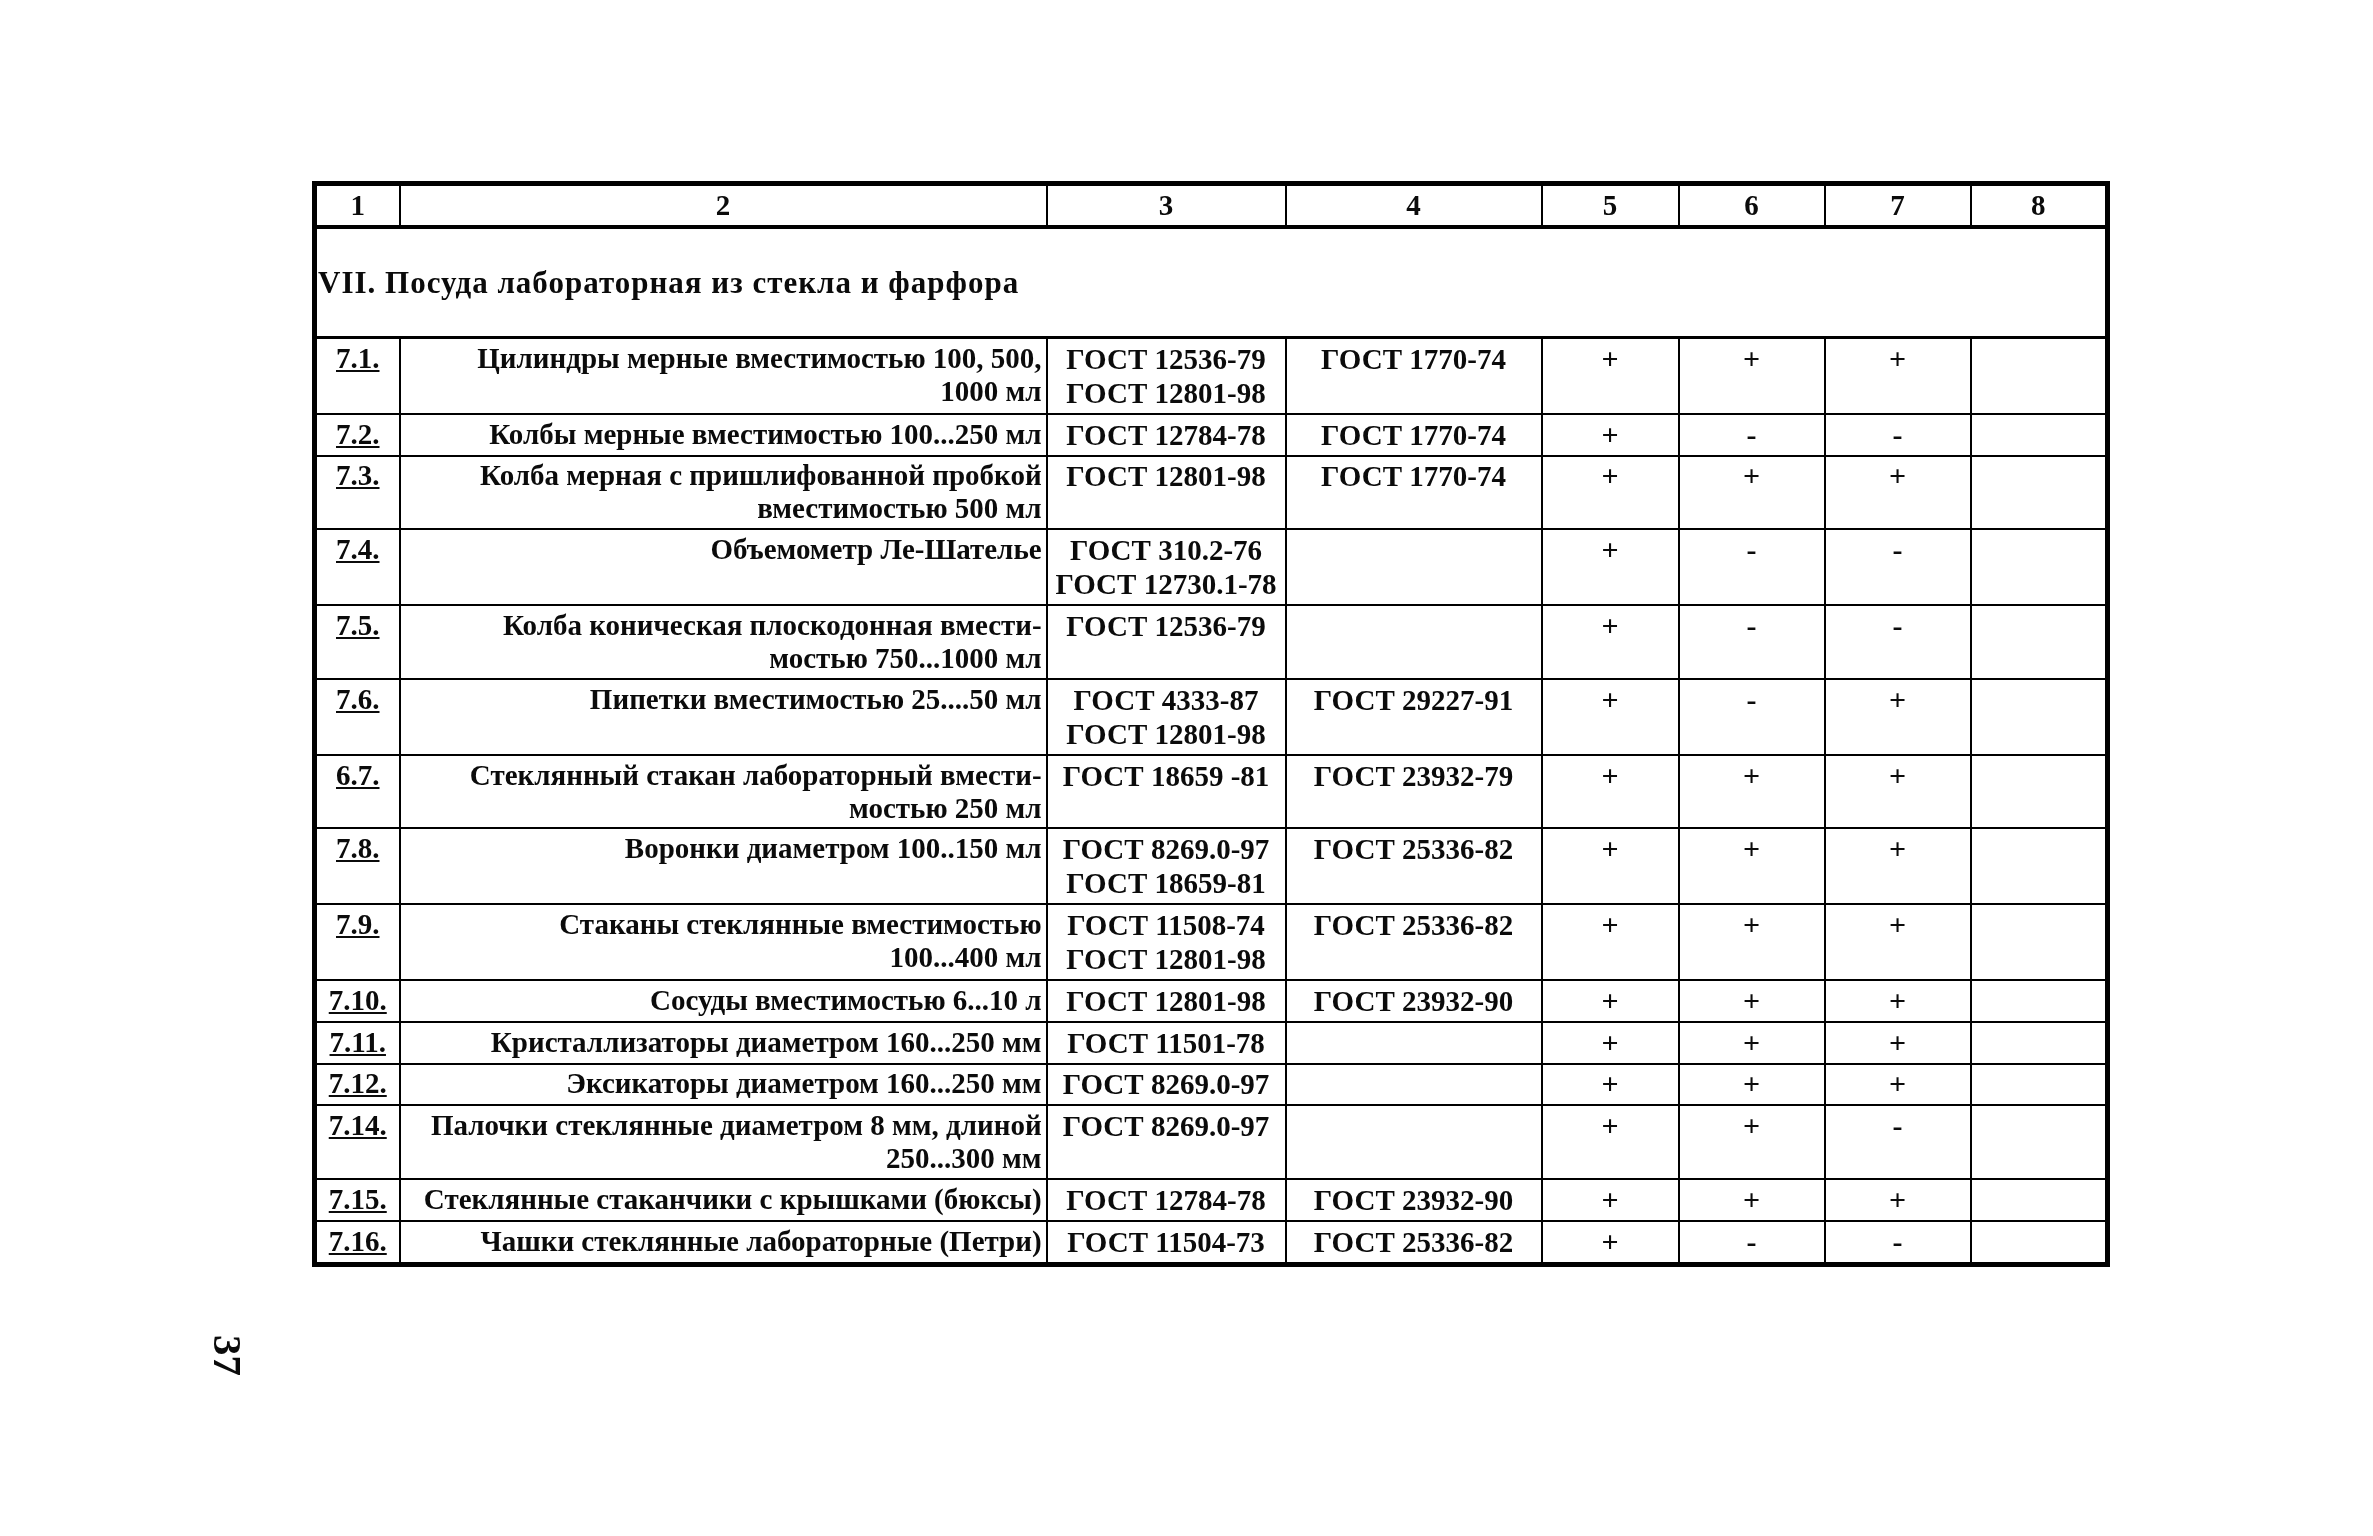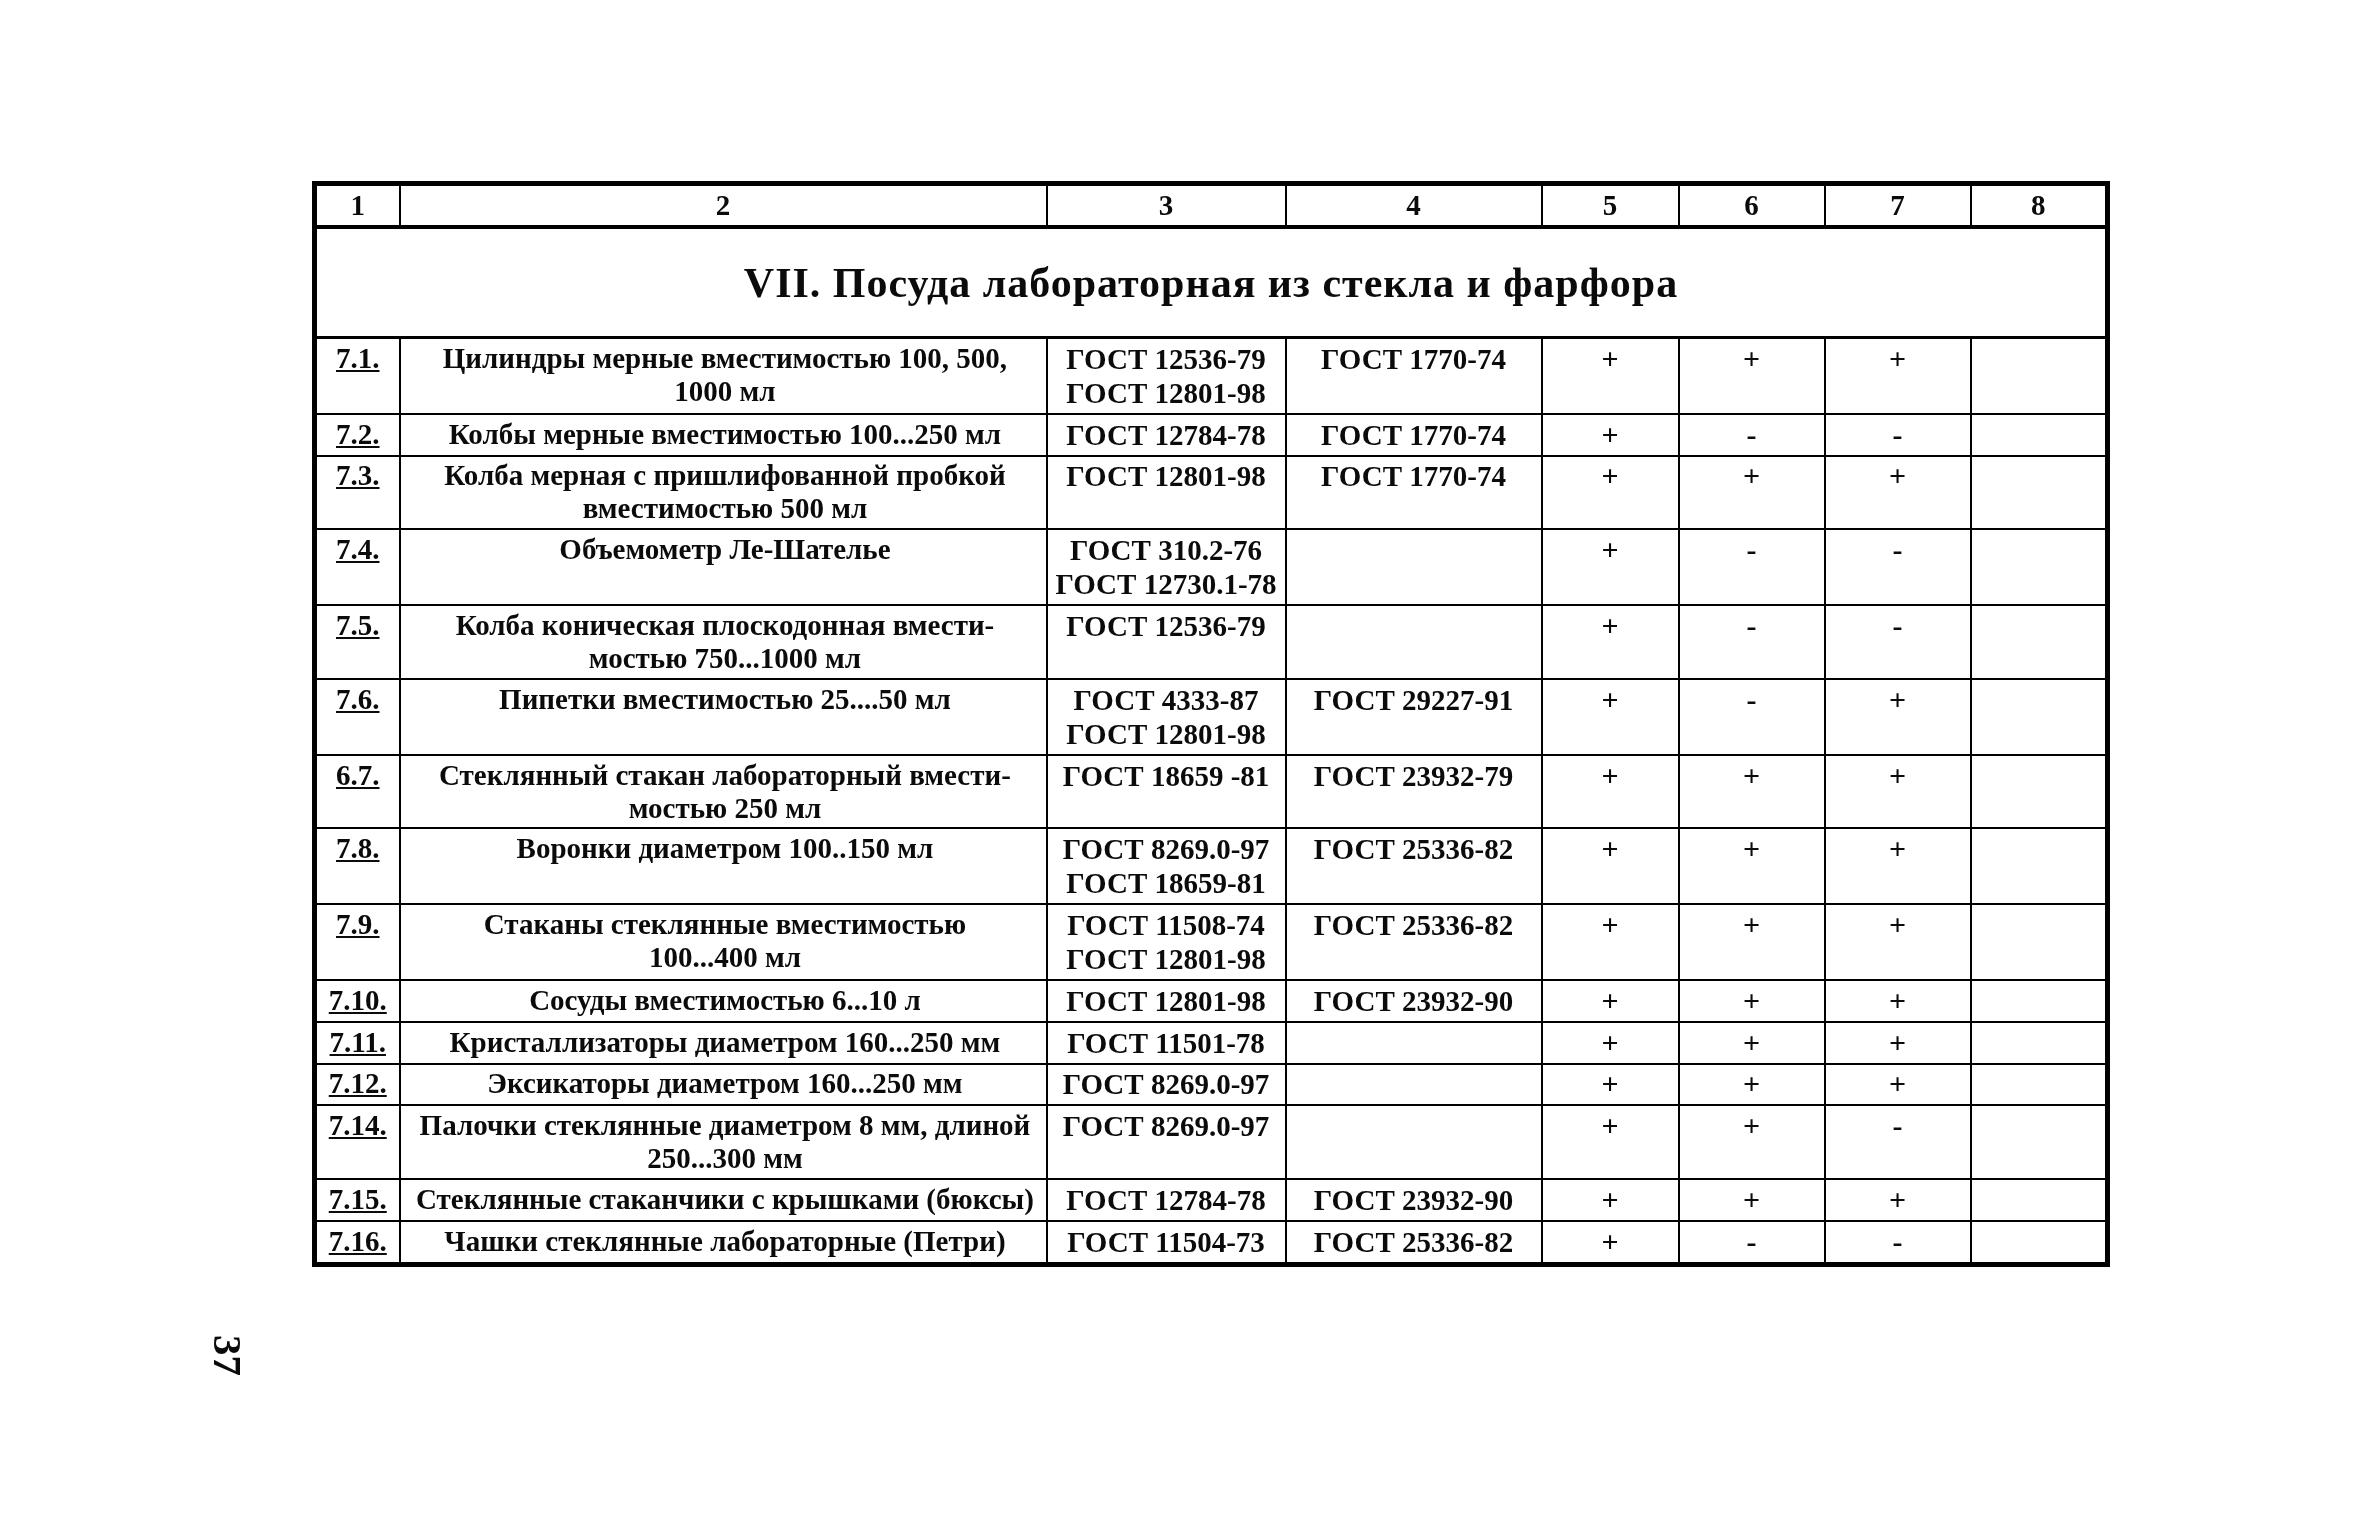--- a/index.html
+++ b/index.html
@@ -38,35 +38,35 @@
     height: 39px;
     text-align: center;
     vertical-align: middle;
     padding: 0 2px;
     font-size: 29px;
     border-bottom: 4.9px solid #000;
   }
   
   tr.section-row td {
     height: 105px;
-    text-align: center;
+    text-align: left;
     vertical-align: middle;
-    font-size: 42px;
+    font-size: 31px;
     white-space: normal;
     border-bottom: 3.9px solid #000;
     letter-spacing: 1px;
   }
   td.c-num {
     text-align: center;
     padding: 2.9px 2px;
     line-height: 33px;
     text-decoration: underline;
   }
   td.c-name {
-    text-align: center;
+    text-align: right;
     padding: 2.9px 3.9px 2.9px 7.8px;
     line-height: 33px;
   }
   td.c-gost {
     text-align: center;
     padding: 2.9px 2px;
     line-height: 34px;
   }
   td.c-mark {
     text-align: center;

